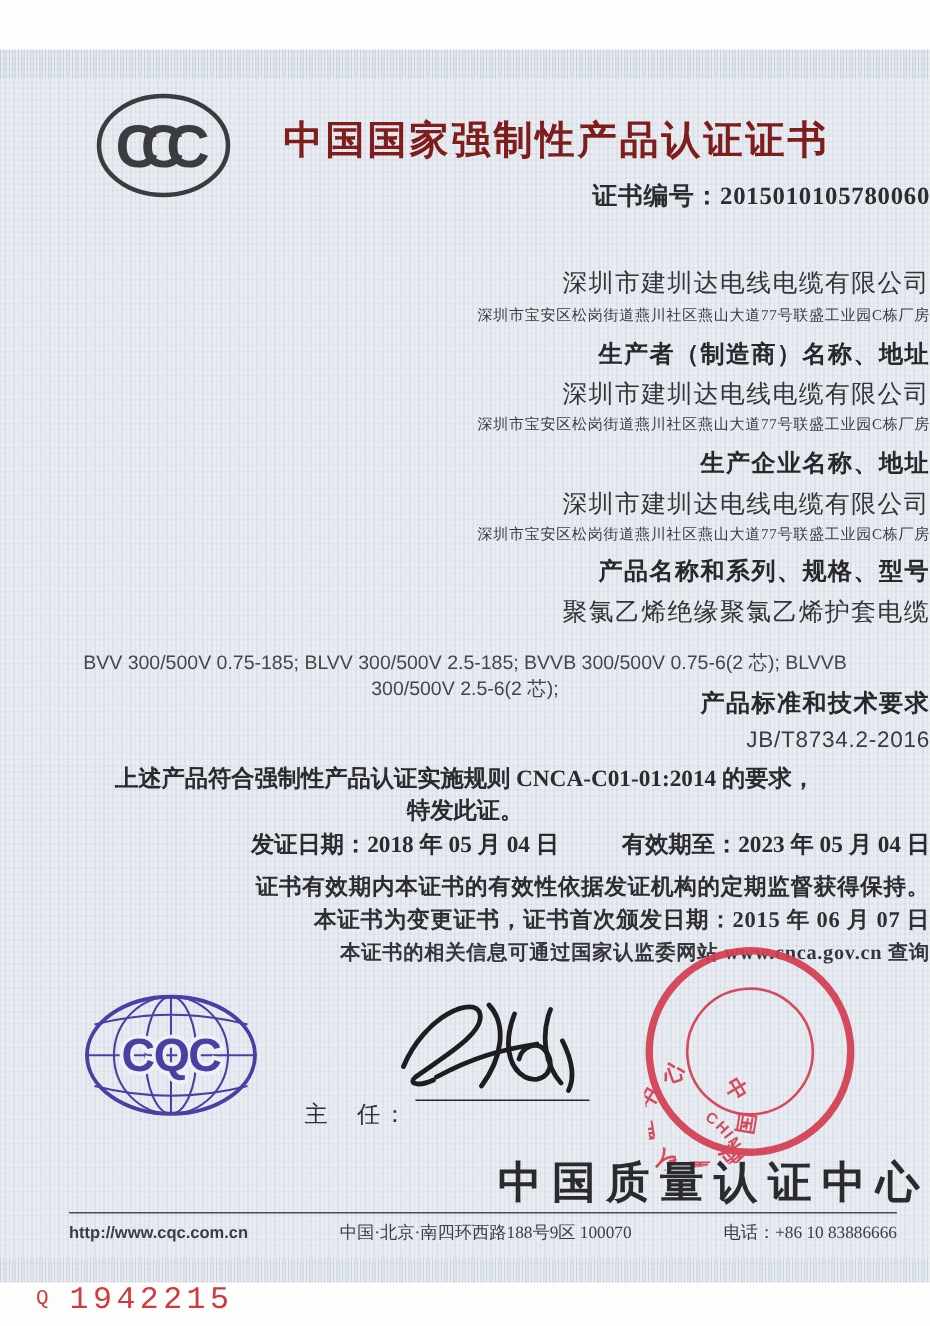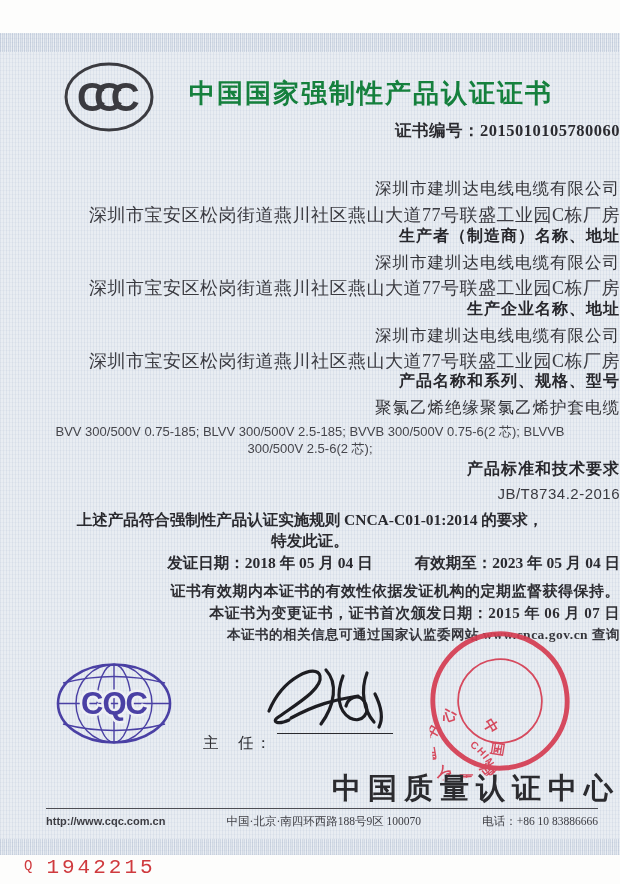--- a/index.html
+++ b/index.html
@@ -16,28 +16,28 @@
   }
   .band-top { position:absolute; left:0; top:0; width:100%; height:19px;
     background:repeating-linear-gradient(90deg, rgba(120,140,175,.22) 0 1px, transparent 1px 2px); }
   .band-bottom { position:absolute; left:0; bottom:0; width:100%; height:16px;
     background:repeating-linear-gradient(90deg, rgba(120,140,175,.20) 0 1px, transparent 1px 2px); }
 
   .abs { position:absolute; }
   .ctr { left:0; width:620px; text-align:right; }
 
   .title { top:76px; left:148px; width:446px; text-align:center;
-    font-size:26px; font-weight:bold; letter-spacing:2px; color:#15803d;
+    font-size:26px; font-weight:bold; letter-spacing:2px; color:#7f1d1d;
     font-family:"Liberation Sans", sans-serif; }
   .certno { top:120px; font-size:16.5px; font-weight:bold; color:#2b2b30; letter-spacing:.5px; }
 
   .sec-head { font-size:16px; font-weight:bold; color:#27272c; letter-spacing:1px; }
   .sec-l1 { font-size:16.5px; color:#333338; letter-spacing:1px; }
-  .sec-l2 { font-size:18px; color:#3a3a40; letter-spacing:.5px; }
-  .models { top:424px; left:42px; width:536px; text-align:center;
+  .sec-l2 { font-size:10px; color:#3a3a40; letter-spacing:.5px; }
+  .models { top:434px; left:42px; width:536px; text-align:center;
     font-family:"Liberation Sans", sans-serif; font-size:13px; line-height:16.5px;
     color:#45454b; letter-spacing:0; }
   .std-val { font-family:Liberation Sans, sans-serif; font-size:15px; color:#3a3a40; letter-spacing:.5px; }
 
   .statement { top:509px; left:30px; width:560px; text-align:center;
     font-size:15.5px; font-weight:bold; color:#2a2a2f; line-height:21px; }
   .dates { top:553px; font-size:15.5px; font-weight:bold; color:#2a2a2f; }
   .dates .gap { display:inline-block; width:42px; }
   .note1 { top:582px; font-size:15px; font-weight:bold; color:#2c2c31; letter-spacing:.5px; }
   .note2 { top:604px; font-size:15px; font-weight:bold; color:#2e2e33; letter-spacing:.5px; }

